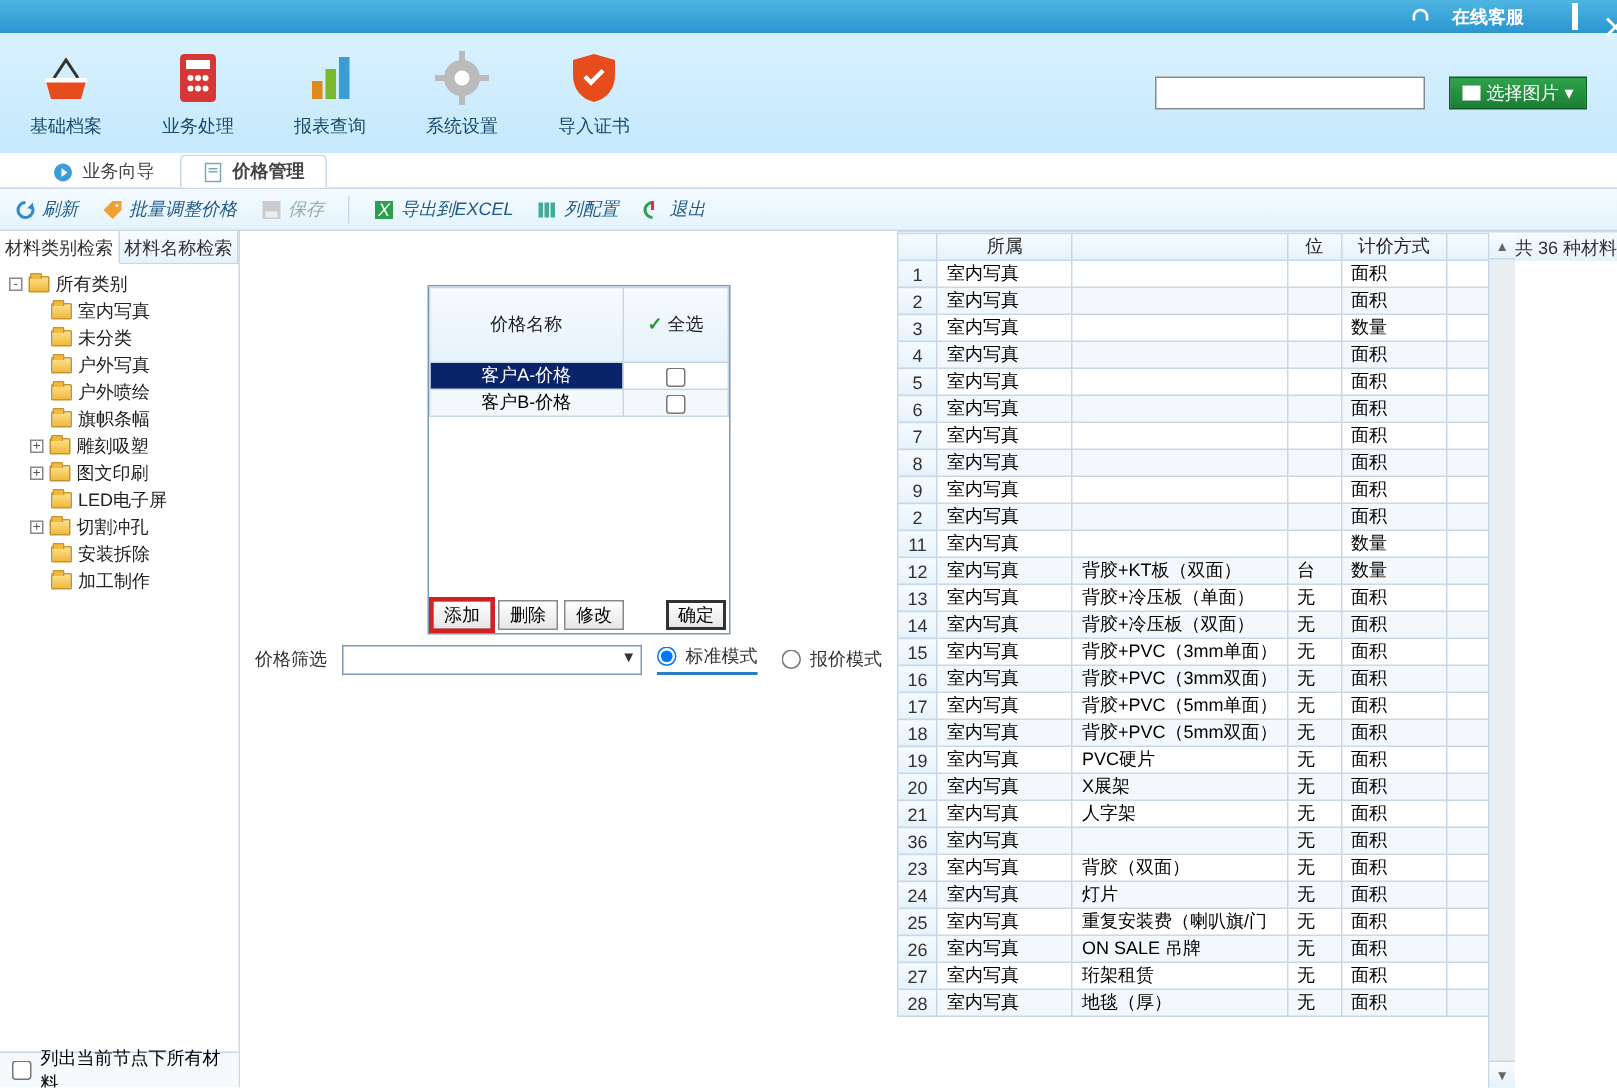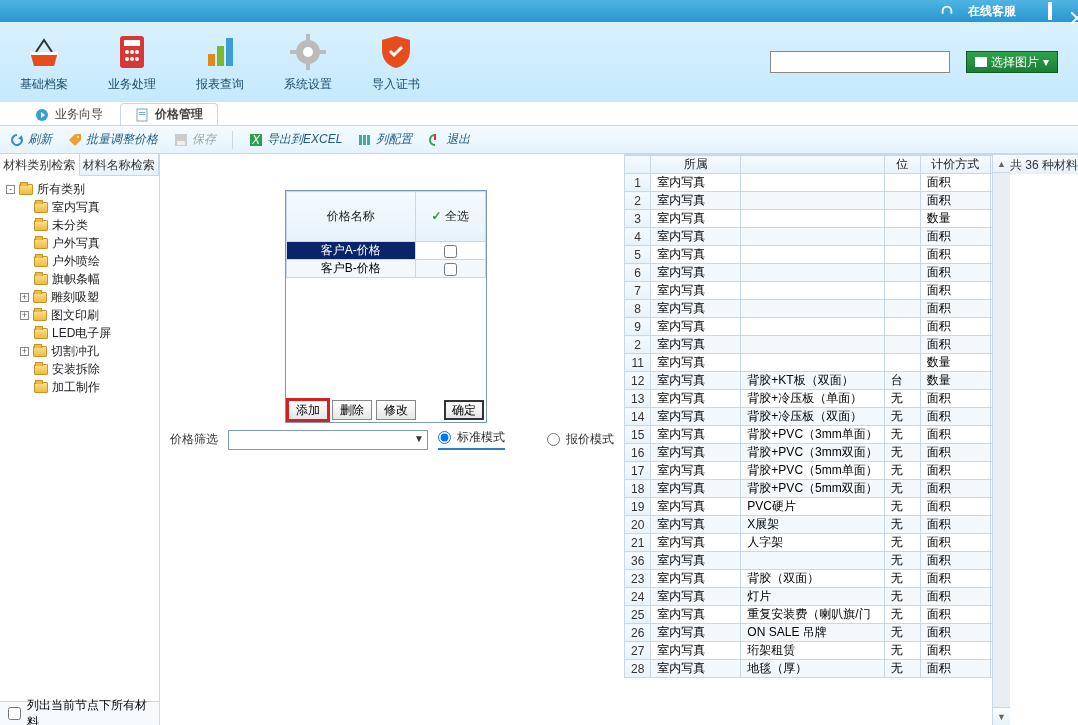--- a/index.html
+++ b/index.html
@@ -45,21 +45,21 @@
 .tree-row { display: flex; align-items: center; height: 18px; gap: 4px; cursor: pointer; }
 .tree-toggle { width: 9px; height: 9px; border: 1px solid #888; text-align: center; line-height: 7px; font-size: 9px; color: #555; }
 .tree-folder { width: 14px; height: 11px; background: linear-gradient(#fde08a,#f1b93d); border: 1px solid #c4952e; border-radius: 1px; position: relative; }
 .tree-folder::before { content: ""; position: absolute; top: -3px; left: 0; width: 6px; height: 3px; background: #f1b93d; border: 1px solid #c4952e; border-bottom: none; border-radius: 1px 1px 0 0; }
 .side-footer { height: 24px; border-top: 1px solid #c9d8e6; display: flex; align-items: center; padding: 0 8px; gap: 6px; background: #f6fafd; }
 
 .main { flex: 1; display: flex; flex-direction: row; background: #fff; overflow: hidden; }
 .filter-row { display: flex; align-items: center; padding: 6px 10px; gap: 10px; color: #333; }
 .filter-row .combo { width: 200px; height: 20px; border: 1px solid #7a98b8; background: #fff; position: relative; }
 .filter-row .combo::after { content: "▼"; position: absolute; right: 3px; top: 2px; font-size: 10px; color: #333; }
-.mode-sel { margin-left: auto; display: flex; gap: 42px; }
+.mode-sel { margin-left: auto; display: flex; gap: 16px; }
 .mode-sel label { display: flex; align-items: center; gap: 6px; }
 .mode-sel .underline { border-bottom: 2px solid #2c7ec2; padding-bottom: 2px; }
 
 .grid-wrap { flex: 1; overflow: auto; border-top: 1px solid #c9d8e6; position: relative; }
 table { border-collapse: collapse; width: 100%; }
 th, td { border: 1px solid #c9d8e6; height: 17px; padding: 0 6px; text-align: left; white-space: nowrap; }
 th { background: linear-gradient(#f5fbff,#e6f2fb); font-weight: normal; color: #222; text-align: center; }
 td.rownum { background: linear-gradient(#f5fbff,#e6f2fb); text-align: center; color: #333; width: 24px; }
 tbody tr:nth-child(even) td:not(.rownum) { background: #f3f8fc; }
 .grid-footer { height: 20px; background: linear-gradient(#f5fbff,#e6f2fb); border-top: 1px solid #c9d8e6; text-align: center; line-height: 20px; color: #333; }

